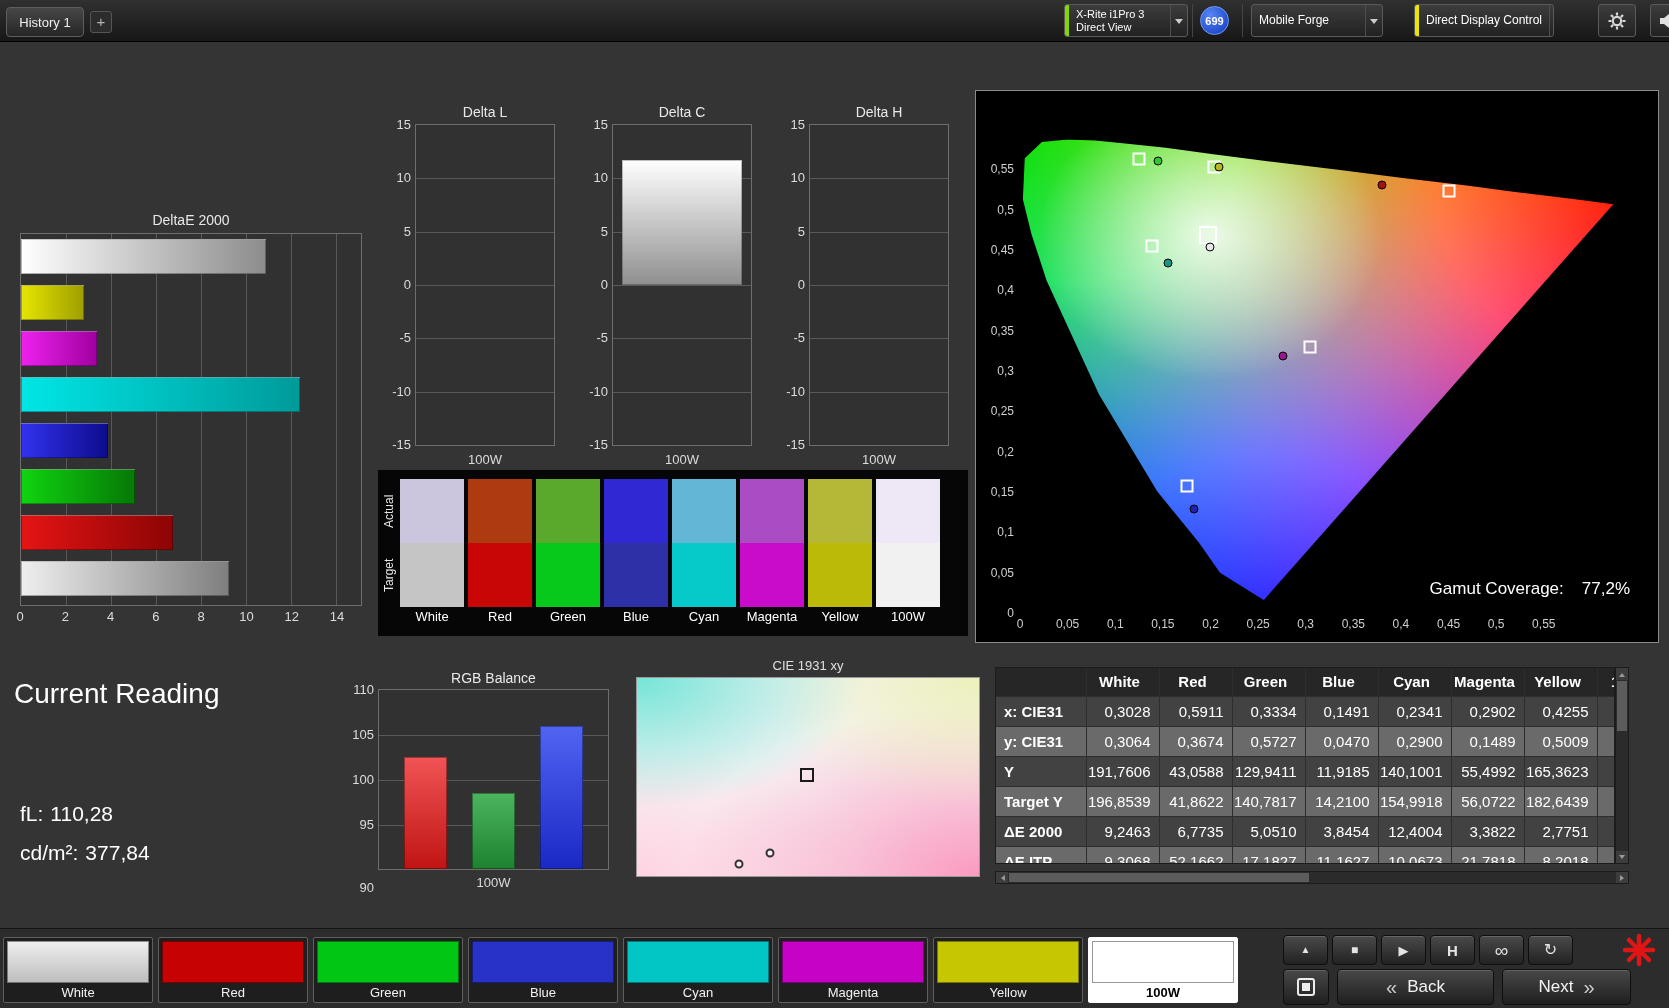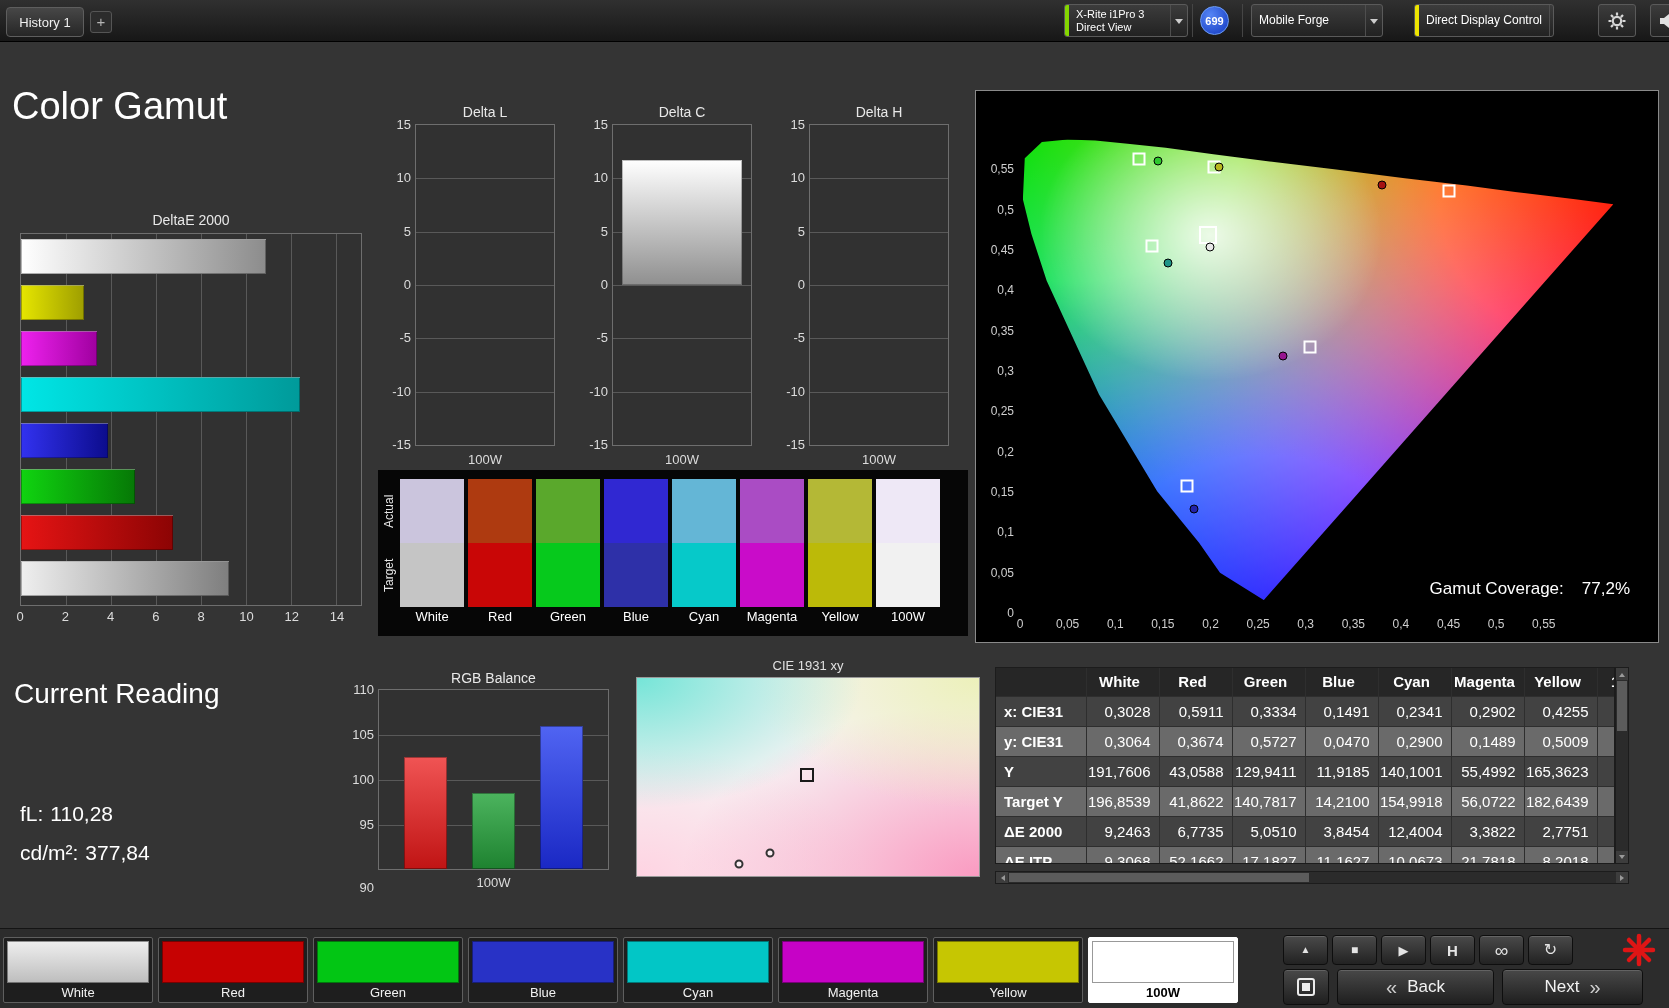--- a/index.html
+++ b/index.html
@@ -162,21 +162,21 @@
     box-shadow:inset 0 1px 0 rgba(255,255,255,.15);}
   .t-glyph{font-size:14px;line-height:1;}
   .g-collapse{font-size:10px;} .g-stop{font-size:12px;} .g-play{font-size:13px;}
   .g-pause{font-weight:bold;font-size:15px;} .g-continuous{font-size:19px;} .g-refresh{font-size:16px;}
   .nav-btn{position:absolute;top:40px;height:36px;background:linear-gradient(#484848,#1f1f1f);
     border:1px solid #0e0e0e;border-radius:4px;color:#f2f2f2;font-size:17px;
     display:flex;align-items:center;justify-content:center;gap:10px;box-shadow:inset 0 1px 0 rgba(255,255,255,.15);}
   .chev{color:#cfcfcf;font-size:20px;}
   #stop-big{left:1283px;width:46px;}
   #back-btn{left:1337px;width:157px;}
-  #next-btn{left:1502px;width:141px;}
+  #next-btn{left:1502px;width:129px;}
   .stop-outer{width:18px;height:18px;border:2px solid #ececec;border-radius:3px;
     display:flex;align-items:center;justify-content:center;}
   .stop-inner{width:8px;height:8px;background:#ececec;}
   #alert-star{position:absolute;left:1620px;top:2px;width:38px;height:38px;display:flex;align-items:center;justify-content:center;}
 </style>
 </head>
 <body>
 
 <div id="app">
 
@@ -233,21 +233,20 @@
       </svg>
     </div>
     <div class="tb-btn" id="speaker-btn">
       <svg width="18" height="18" viewBox="0 0 18 18">
         <polygon points="2,6 6,6 11,2 11,16 6,12 2,12" fill="#e0e0e0"></polygon>
         <path d="M13 6 q2.2 3 0 6" stroke="#e0e0e0" fill="none" stroke-width="1.5"></path>
       </svg>
     </div>
   </div>
 
-  <div id="page-title">Color Gamut</div>
 
   <div id="deltae">
     <div class="chart-title">DeltaE 2000</div>
     <div id="deltae-plot">
         <div class="vgrid" style="left: 13.245%;"></div>
         <div class="vgrid" style="left: 26.4901%;"></div>
         <div class="vgrid" style="left: 39.7351%;"></div>
         <div class="vgrid" style="left: 52.9801%;"></div>
         <div class="vgrid" style="left: 66.2252%;"></div>
         <div class="vgrid" style="left: 79.4702%;"></div>

